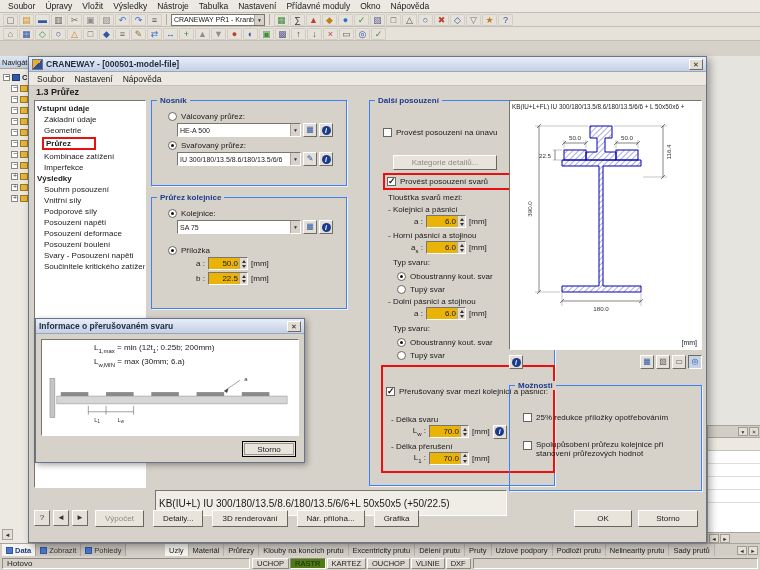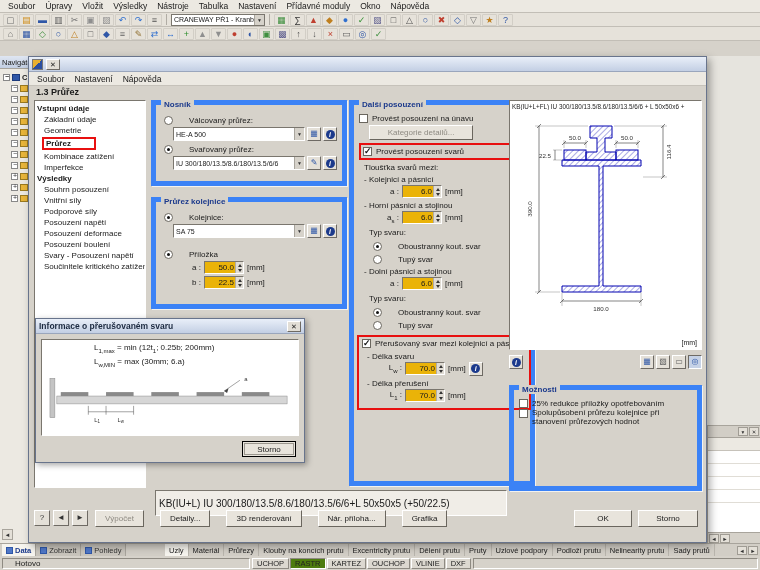--- a/index.html
+++ b/index.html
@@ -59,27 +59,27 @@
 
 
 .dtree{position:absolute;left:5px;top:14px;width:112px;height:388px;background:#fff;border:1px solid;border-color:#7a766e #fff #fff #7a766e;font-size:8px;padding:2px 0;overflow:hidden;}
 .thead{font-weight:bold;padding:1px 2px;}
 .titem{padding:1px 2px 1px 9px;white-space:nowrap;}
 .titem.current{border:2px solid #e81010;padding:0 2px;margin:1px 0 1px 7px;width:54px;font-weight:bold;}
 
 
 .col{position:absolute;top:14px;}
 .col1{left:122px;width:196px;}
-.col2{left:320px;width:186px;}
+.col2{left:340px;width:186px;}
 .col3{left:480px;width:193px;}
-.grp{position:relative;border:5px solid #3b82f6;padding:9px 5px 3px;margin-bottom:11px;box-shadow:1px 1px 0 rgba(255,255,255,.7);}
+.grp{position:relative;border:1px solid #3b82f6;padding:9px 13px 3px;margin-bottom:11px;box-shadow:1px 1px 0 rgba(255,255,255,.7);}
 .gtitle{position:absolute;top:-5px;left:5px;background:#d6d2ca;padding:0 3px;font-size:8px;font-weight:bold;color:#1c3a8c;line-height:9px;white-space:nowrap;}
-.rrow{display:flex;align-items:center;gap:16px;font-size:8px;margin:2px 0 2px 3px;}
+.rrow{display:flex;align-items:center;gap:4px;font-size:8px;margin:2px 0 2px 3px;}
 .rrow.ind{margin-left:14px;}
-.cbrow{display:flex;align-items:center;gap:4px;font-size:8px;margin:0 0;}
+.cbrow{display:flex;align-items:center;gap:4px;font-size:8px;margin:18px 0;}
 .cbrow.ml{align-items:flex-start;}
 .cbrow.ml .cb{margin-top:1px;}
 .cblabel{line-height:1.15;}
 .crow{display:flex;align-items:center;gap:2px;margin:1px 0 4px 12px;}
 .combo{flex:1;height:14px;background:#fff;border:1px solid;border-color:#7a766e #fff #fff #7a766e;display:flex;align-items:center;overflow:hidden;}
 .combo .cval{flex:1;font-size:7px;padding:0 2px;white-space:nowrap;overflow:hidden;}
 .sqbtn{width:14px;height:14px;background:#e4e0d8;border:1px solid;border-color:#fff #6e6a64 #6e6a64 #fff;font-size:8px;line-height:12px;text-align:center;color:#2f57a7;flex:none;}
 .sqbtn.pressed{background:#c6d2e6;border-color:#6e6a64 #fff #fff #6e6a64;}
 .ibtn{width:14px;height:14px;background:#e4e0d8;border:1px solid;border-color:#fff #6e6a64 #6e6a64 #fff;display:flex;align-items:center;justify-content:center;flex:none;}
 .ibtn .ic{width:9px;height:9px;border-radius:50%;background:#1c3a8c;color:#fff;font-size:7px;line-height:9px;text-align:center;font-style:italic;font-weight:bold;}
@@ -115,21 +115,21 @@
 .gsvg{display:block;width:189px;height:212px;margin:0 auto;}
 .gunit{position:absolute;right:4px;bottom:3px;font-size:7px;}
 .gtools{display:flex;align-items:center;gap:2px;margin-top:5px;}
 .gtools .spacer{flex:1;}
 .grp.mozn{margin-top:16px;height:106px;}
 
 
 .fcombo{position:absolute;left:126px;top:404px;width:352px;height:26px;background:#f0ede7;border:1px solid;border-color:#7a766e #fff #fff #7a766e;font-size:10px;display:flex;align-items:center;padding:0 3px;white-space:nowrap;overflow:hidden;}
 .dnav{position:absolute;left:5px;top:424px;display:flex;gap:3px;}
 .dnav .sqbtn{width:16px;height:16px;line-height:14px;color:#333;}
-.fbtns{position:absolute;left:66px;top:424px;display:flex;gap:16px;}
+.fbtns{position:absolute;left:66px;top:424px;display:flex;gap:9px;}
 .btnf{height:17px;padding:0 9px;font-size:8px;display:flex;align-items:center;justify-content:center;background:#e8e4dc;border:1px solid;border-color:#fff #6a665e #6a665e #fff;}
 .btnf.disabled{color:#8e8a82;}
 .btn-ok{position:absolute;left:545px;top:424px;width:58px;}
 .btn-storno{position:absolute;left:609px;top:424px;width:60px;}
 
 
 .popup{position:absolute;left:35px;top:262px;width:270px;height:145px;background:#d6d2ca;border:1px solid #68748c;box-shadow:2px 2px 6px rgba(0,0,0,.35);z-index:9;}
 .pop-inner{position:absolute;left:5px;top:20px;width:258px;height:97px;background:#fff;border:1px solid;border-color:#7a766e #fff #fff #7a766e;overflow:hidden;}
 .formula{font-size:8px;margin:3px 0 0 52px;white-space:nowrap;}
 .formula sub{font-size:6px;}
@@ -140,21 +140,21 @@
 .bottombar{position:absolute;left:0;top:543px;width:760px;height:13px;background:#d2cec6;border-top:1px solid #a8a49c;display:flex;align-items:stretch;}
 .ntabs{display:flex;width:165px;flex:none;padding-left:2px;}
 .ntab{display:flex;align-items:center;gap:2px;padding:0 4px;font-size:7.5px;background:#c8c4bc;border-right:1px solid #a8a49c;color:#333;}
 .ntab.active{background:#f6f4ee;color:#1c3a8c;font-weight:bold;}
 .nticon{width:7px;height:7px;background:#4f77c7;border:1px solid #2f57a7;flex:none;}
 .mtabs{display:flex;flex:1;overflow:hidden;}
 .mtab{display:flex;align-items:center;padding:0 4px;font-size:7.5px;border-right:1px solid #b8b4ac;color:#222;white-space:nowrap;}
 .mtab.active{background:#f6f4ee;}
 .tab-arrows{display:flex;align-items:center;gap:1px;padding-right:2px;}
 .statusbar{position:absolute;left:0;top:556px;width:760px;height:14px;background:#d6d2ca;display:flex;align-items:center;gap:2px;padding:0 2px;}
-.scell{height:11px;border:1px solid;border-color:#8e8a82 #fff #fff #8e8a82;display:flex;align-items:center;font-size:8px;padding:0 12px;}
+.scell{height:11px;border:1px solid;border-color:#8e8a82 #fff #fff #8e8a82;display:flex;align-items:center;font-size:8px;padding:0 4px;}
 .scell.ready{width:248px;}
 .scell.fill{flex:1;}
 .snaps{display:flex;gap:1px;}
 .snap{height:11px;border:1px solid;border-color:#fff #8e8a82 #8e8a82 #fff;background:#dcd8d0;font-size:7.5px;display:flex;align-items:center;padding:0 4px;color:#222;}
 .snap.pressed{background:#4d7c0f;border-color:#8e8a82 #fff #fff #8e8a82;}
 </style>
 </head>
 <body>
 
 <div class="app">
@@ -338,20 +338,21 @@
       <div class="strow"></div>
       <div class="stscroll">
         <span class="stbtn">◄</span>
         <span class="stbtn">►</span>
       </div>
     </div>
 
     <div class="dialog">
       <div class="dlg-title">
         <span class="appico"></span>
+        <span class="ttext">CRANEWAY - [000501-model-file]</span>
         <span class="winbtn">✕</span>
       </div>
       <div class="dlg-menu">
 
       <span class="mitem">Soubor</span>
           <span class="mitem">Nastavení</span>
           <span class="mitem">Nápověda</span>
         </div>
       <div class="dlg-body">
         <span class="section-title">1.3 Průřez</span>

